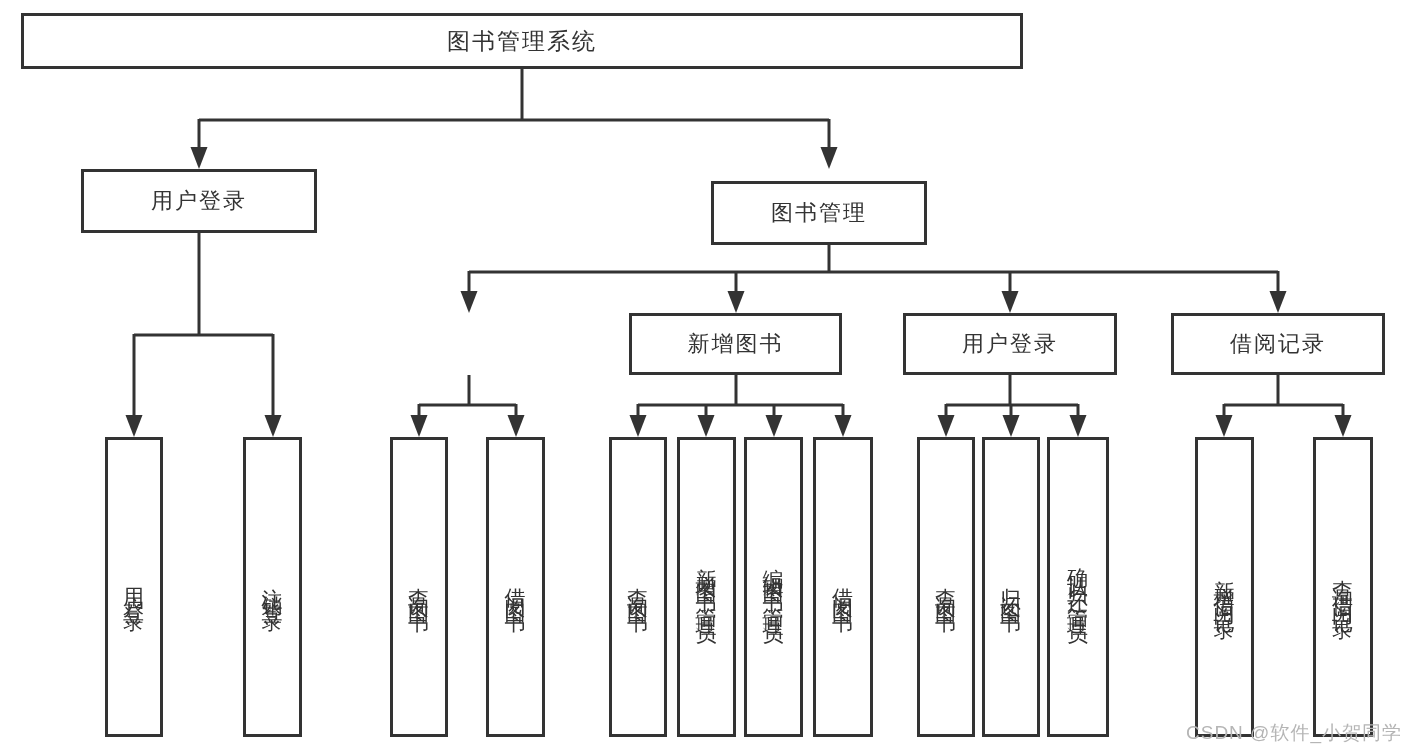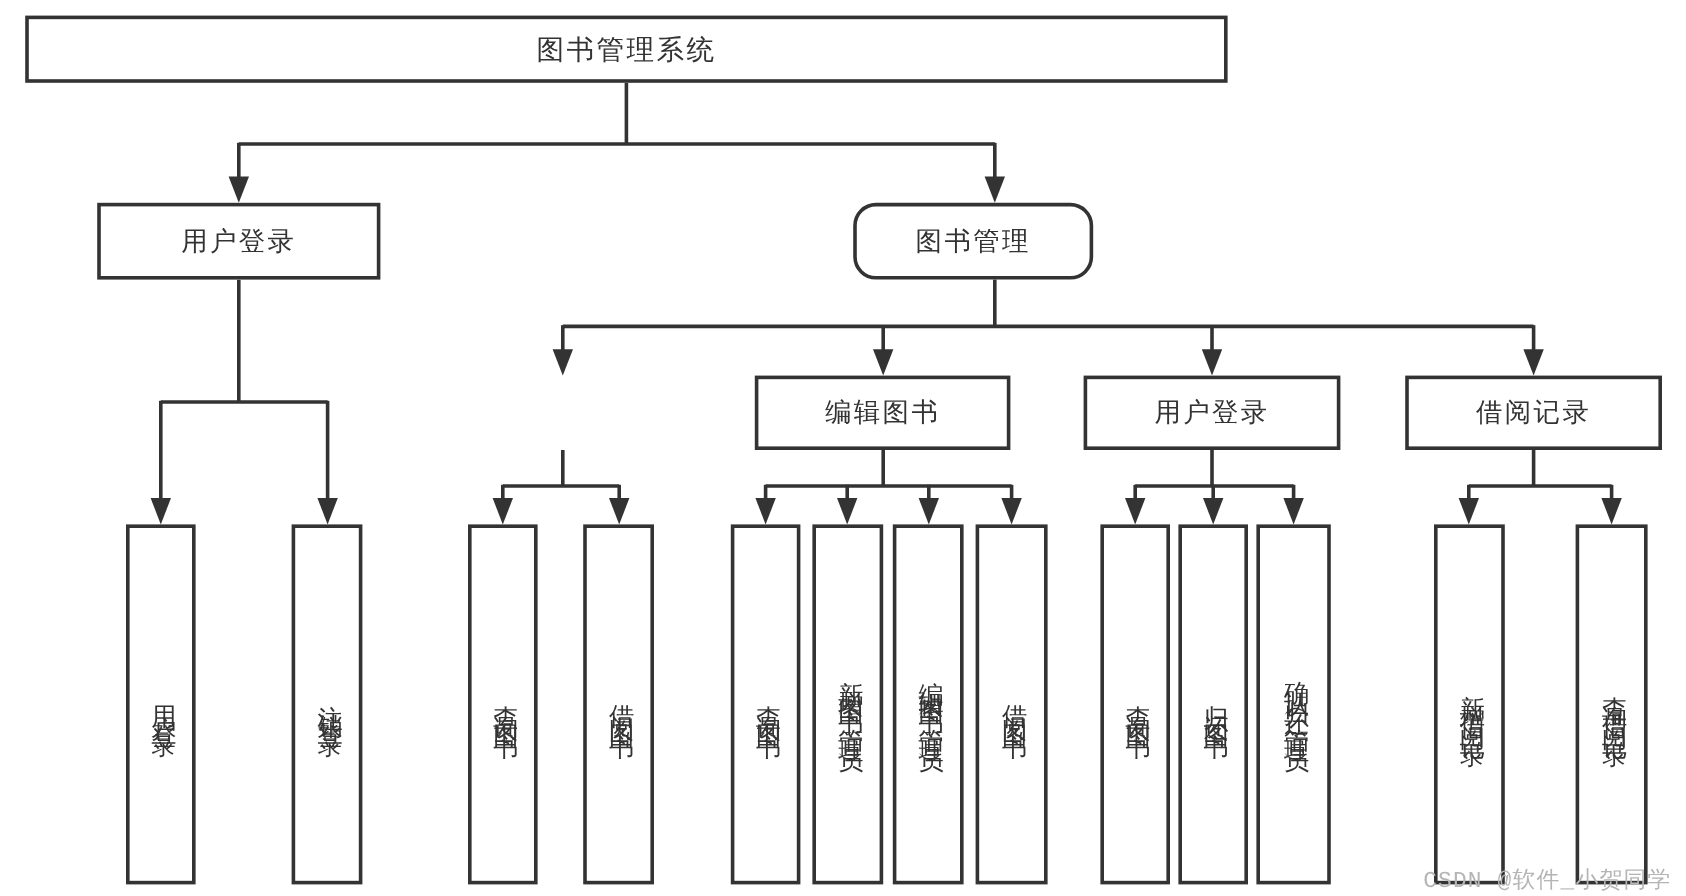--- a/index.html
+++ b/index.html
@@ -1,20 +1,20 @@
 <!DOCTYPE html>
 <html><head>
 <meta charset="utf-8">
 <style>
   html,body{margin:0;padding:0;background:#ffffff;}
   .canvas{
     position:relative;
     width:1405px;height:747px;
     background:#ffffff;
-    font-family:Liberation Mono, monospace;
+    font-family:Liberation Sans, sans-serif;
     overflow:hidden;
   }
   svg.connectors{position:absolute;left:0;top:0;z-index:1;}
   .node{
     position:absolute;
     box-sizing:border-box;
     background:#ffffff;
     border:3px solid #333333;
     display:flex;align-items:center;justify-content:center;
     z-index:2;
@@ -118,26 +118,26 @@
     </g>
   </svg>
 
   <div class="node root" style="left:21px;top:13px;width:1002px;height:56px;">
     <span class="hlabel">图书管理系统</span>
   </div>
 
   <div class="node" style="left:81px;top:169px;width:236px;height:64px;">
     <span class="hlabel">用户登录</span>
   </div>
-  <div class="node" style="left:711px;top:169px;width:200px;height:64px;border-radius:19px;">
+  <div class="node" style="left:711px;top:181px;width:216px;height:64px;">
     <span class="hlabel">图书管理</span>
   </div>
 
   <div class="node" style="left:629px;top:313px;width:213px;height:62px;">
-    <span class="hlabel">编辑图书</span>
+    <span class="hlabel">新增图书</span>
   </div>
   <div class="node" style="left:903px;top:313px;width:214px;height:62px;">
     <span class="hlabel">用户登录</span>
   </div>
   <div class="node" style="left:1171px;top:313px;width:214px;height:62px;">
     <span class="hlabel">借阅记录</span>
   </div>
 
   <div class="node" style="left:105px;top:437px;width:58px;height:300px;">
     <span class="vlabel">用户登录</span>

